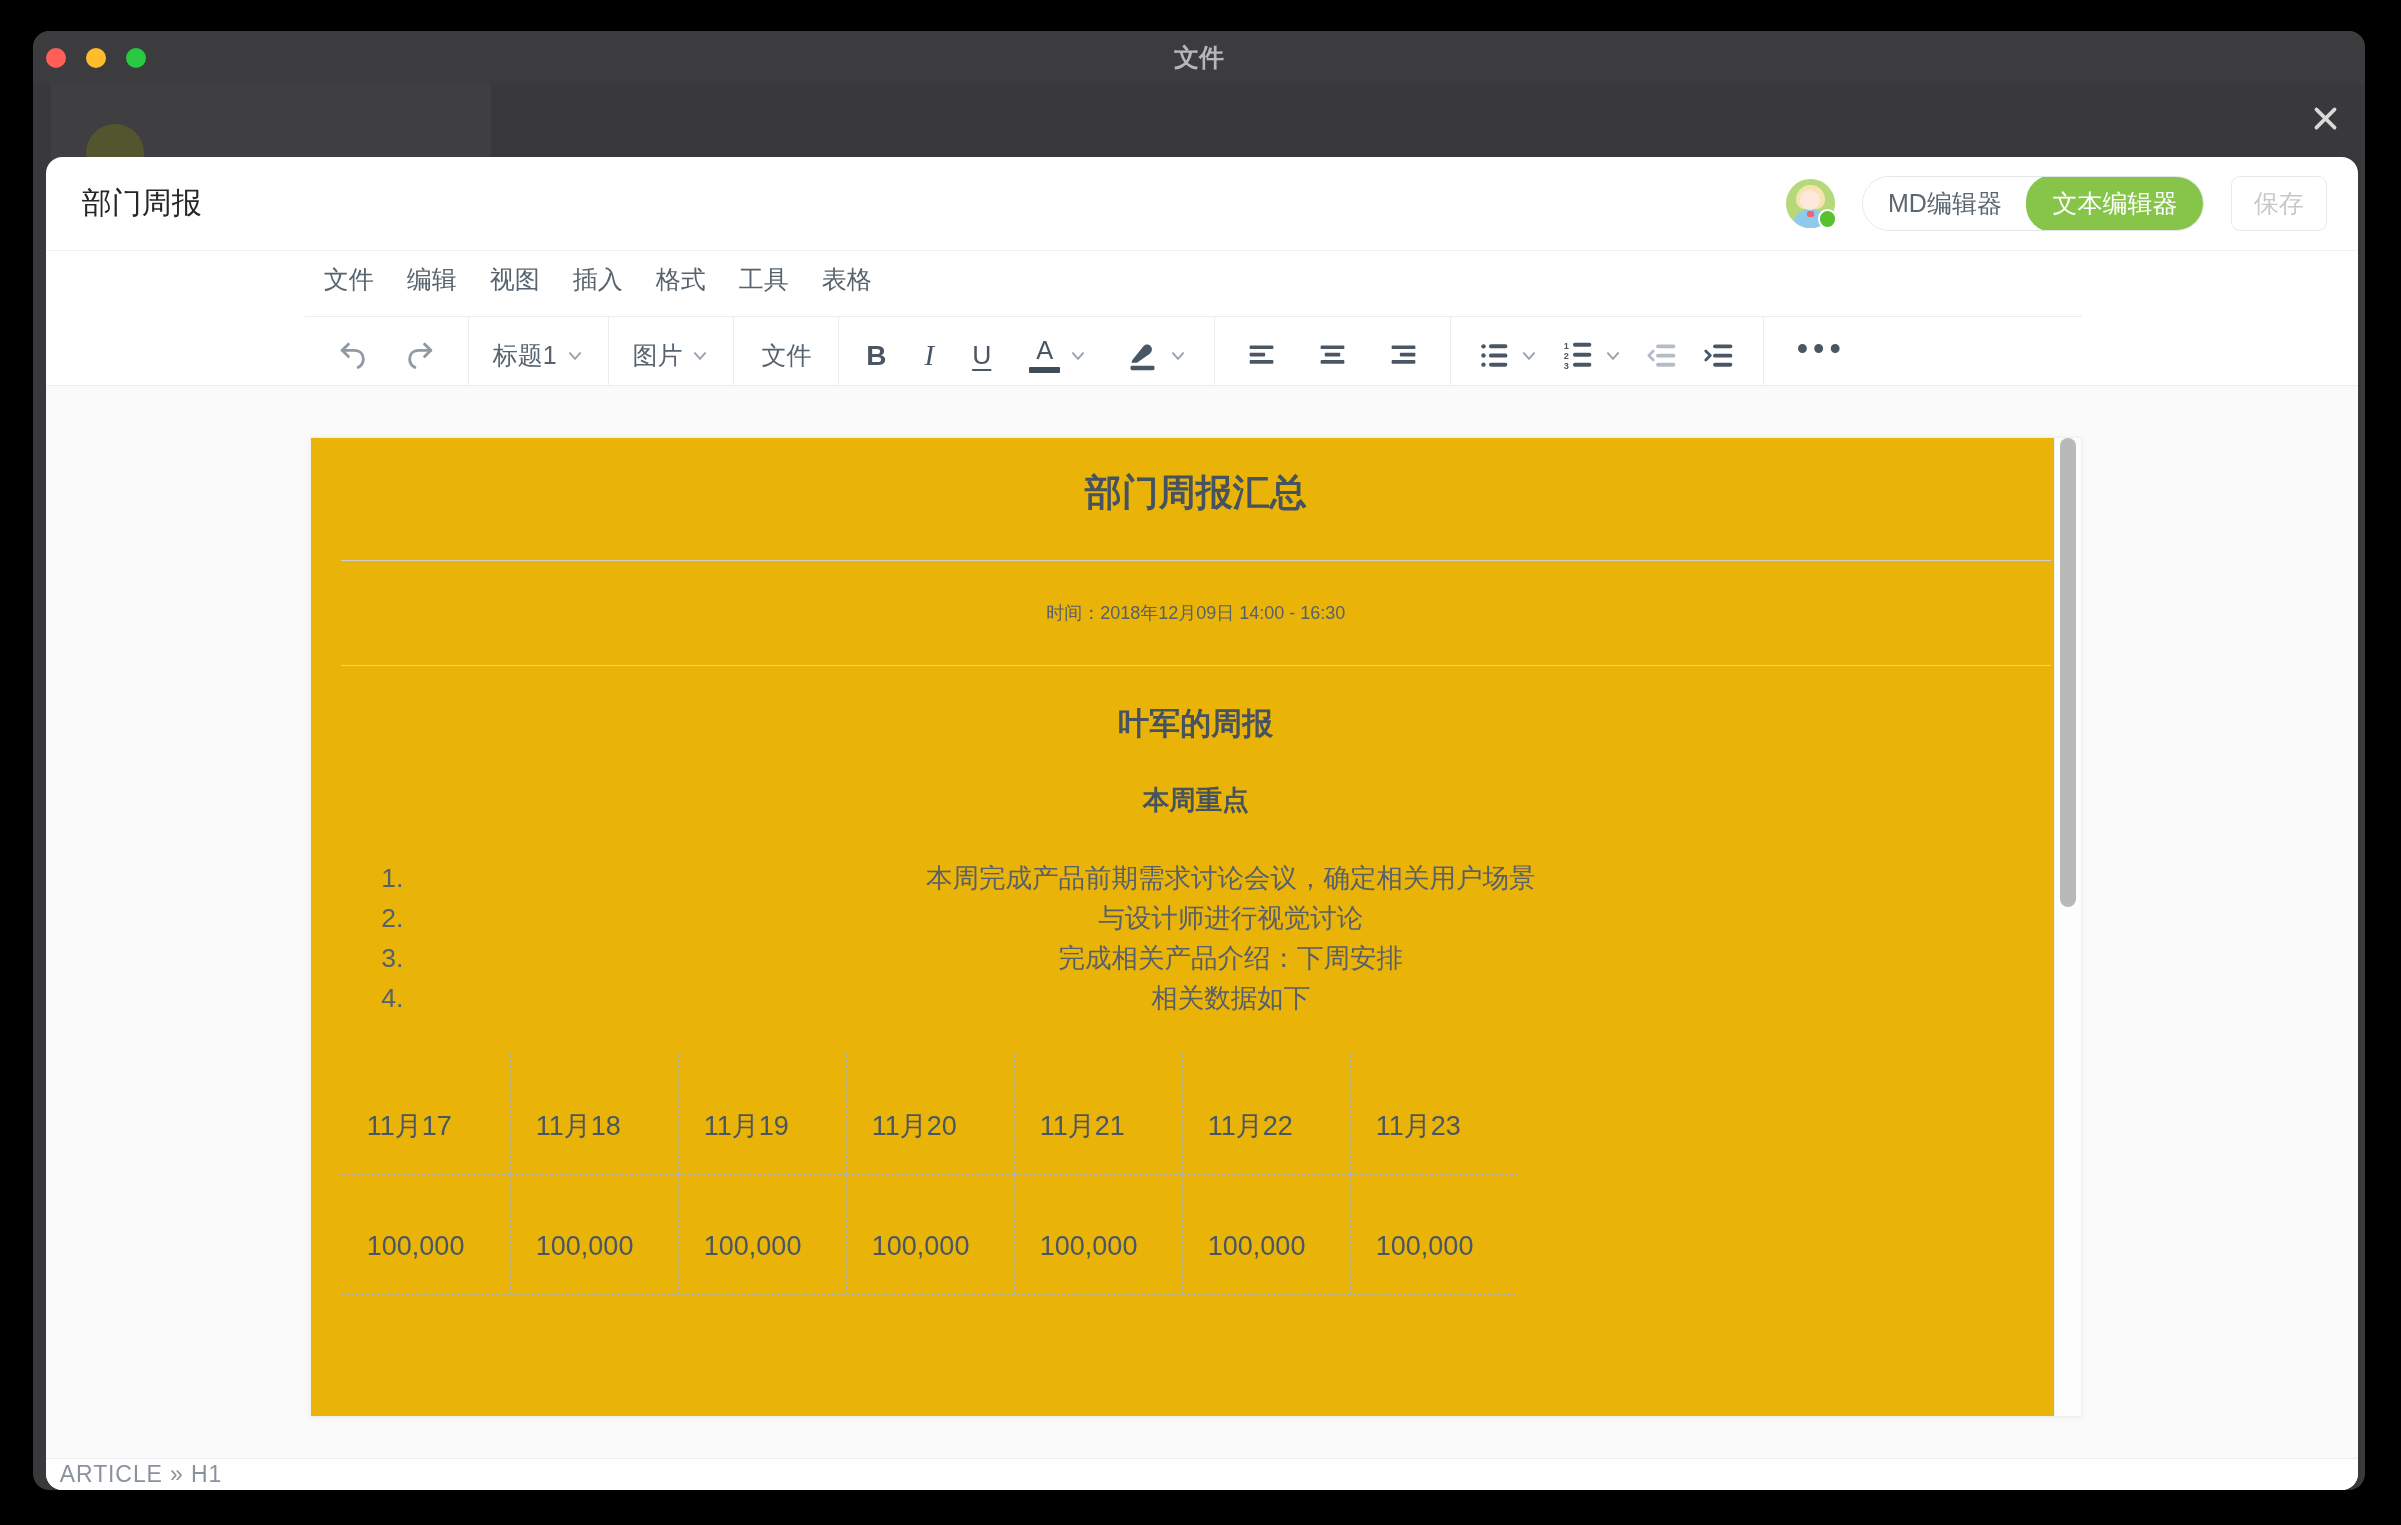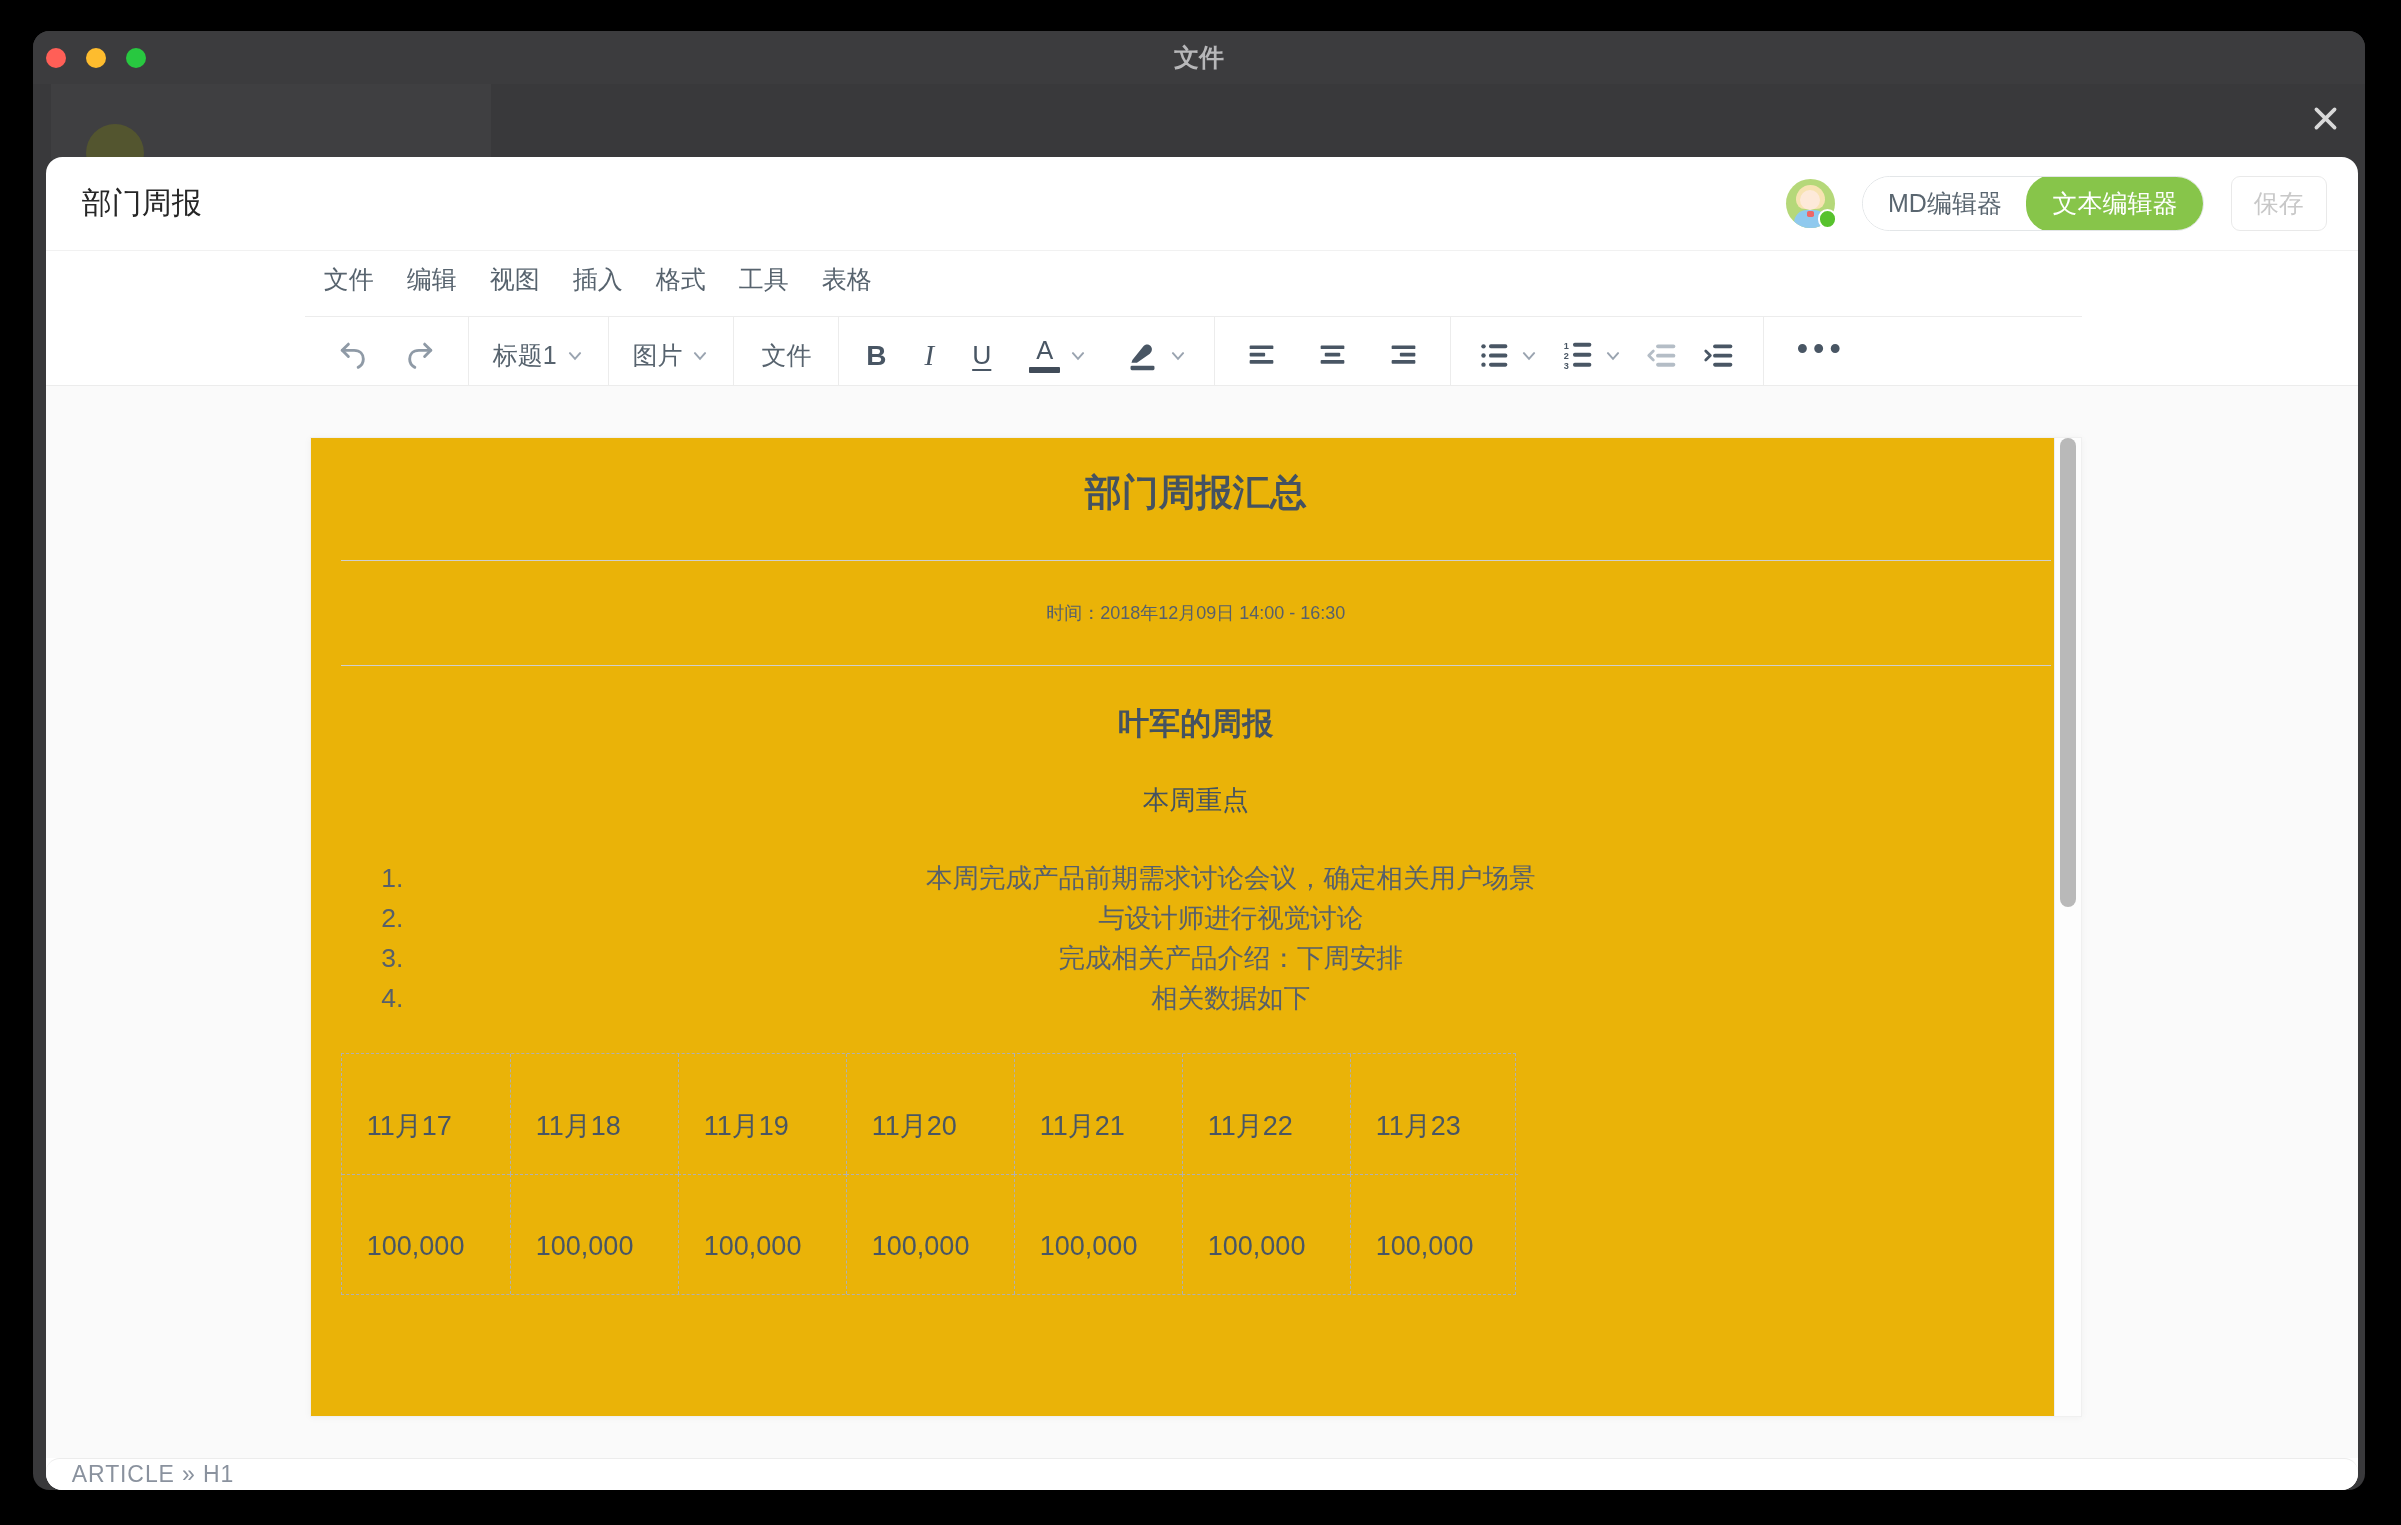--- a/index.html
+++ b/index.html
@@ -77,38 +77,38 @@
   
   .content{flex:1 1 auto;background:#fafafa;position:relative;}
   .doc-card{position:absolute;left:264px;top:51px;width:1772px;height:980px;background:#eab308;
     border:0.9px solid #f0f0f0;box-sizing:border-box;box-shadow:0 0.9px 7.3px rgba(0,0,0,0.04);
     padding:0 30px;overflow:hidden;text-align:center;}
   .doc-card h1{margin:27px 0 0;font-size:37px;line-height:55px;color:#445261;font-weight:bold;}
   .doc-hr{border:none;border-top:1.8px solid #cfcfcf;margin:40px 0 0;}
   .doc-hr.second{margin-top:33px;}
   .doc-time{margin:33px 0 0;font-size:18px;line-height:38px;color:#57606b;}
   .doc-card h2{margin:36px 0 0;font-size:31px;line-height:44px;color:#445261;font-weight:bold;}
-  .doc-card h3{margin:36px 0 0;font-size:26.5px;line-height:36px;color:#445261;font-weight:normal;}
+  .doc-card h3{margin:36px 0 0;font-size:26.5px;line-height:36px;color:#445261;font-weight:bold;}
   .doc-card h3.next-week{margin-top:51px;}
   .doc-list{margin:40px 0 0;padding-left:70px;color:#57606b;font-size:26.5px;}
   .doc-list li{line-height:40px;}
 
   .doc-table{margin-top:35px;width:1175px;display:grid;grid-template-columns:repeat(7,168px);
     grid-auto-rows:120px;border:1.8px dashed #b0b0b0;box-sizing:border-box;}
   .cell{display:flex;align-items:center;padding:24px 0 0 25px;box-sizing:border-box;
     font-size:27px;color:#495664;}
   .cell.bl{border-left:1.8px dashed #b0b0b0;}
   .cell.bt{border-top:1.8px dashed #b0b0b0;}
 
   .scrollbar{position:absolute;right:0;top:0;bottom:0;width:25.5px;border-left:0.9px solid #efefef;background:#fdfdfd;}
   .scroll-thumb{position:absolute;left:4.6px;top:0;width:16.4px;height:469px;border-radius:8.2px;background:#b9b9b9;}
 
   
   .status-bar{height:31px;flex:0 0 auto;background:#fff;border-top:0.9px solid #ececec;
-    display:flex;align-items:center;padding-left:26px;border-radius:14px;}
+    display:flex;align-items:center;padding-left:14px;}
   .status-text{font-size:23px;color:#8a929e;letter-spacing:0.9px;}
 
   svg{display:block;}
 </style>
 </head>
 <body>
 
 <div class="stage">
   <div class="mac-window">
 

